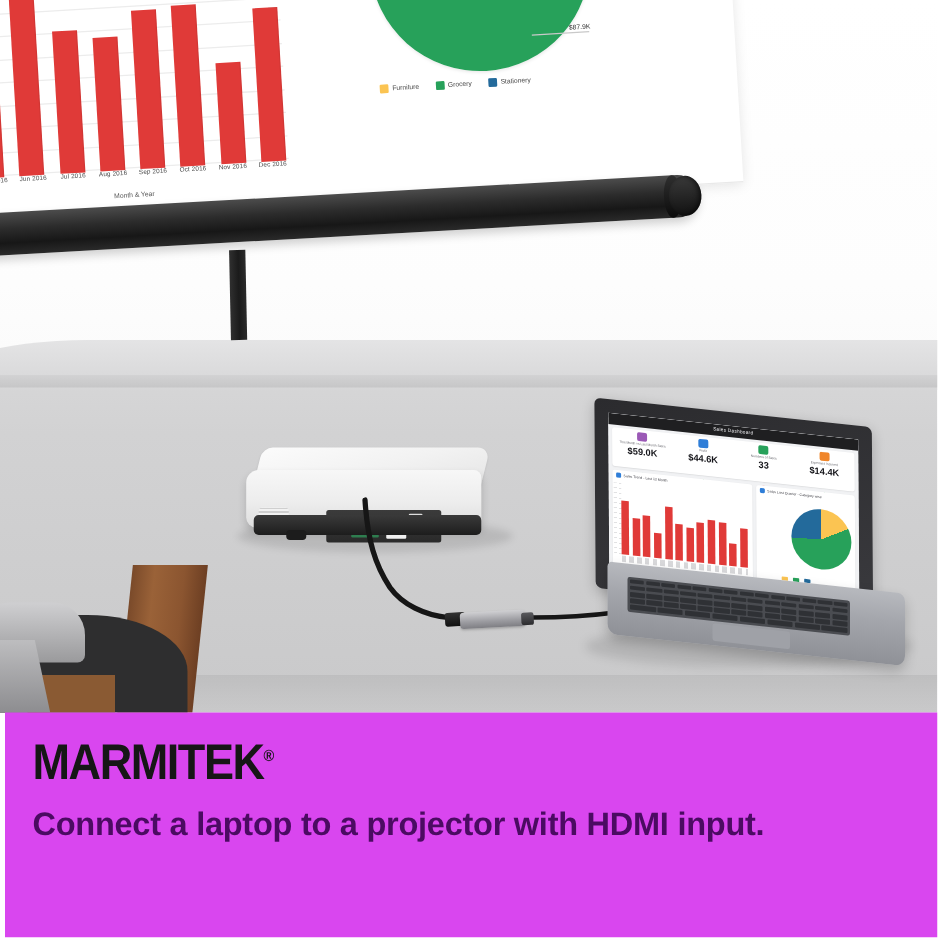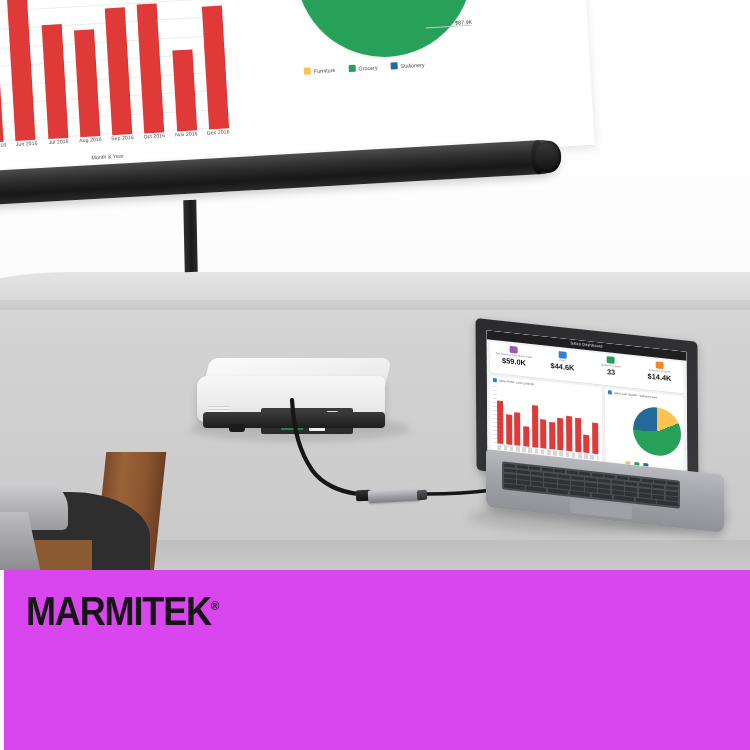--- a/index.html
+++ b/index.html
@@ -409,15 +409,16 @@
           </div>
         </div>
       <div class="lap-track"></div>
     </div>
   </div>
 
   <div id="brand">
     <div class="logo">
       <span>MARMITEK</span><span class="reg">®</span>
     </div>
+    <div class="tagline">Connect a laptop to a projector with HDMI input.</div>
   </div>
 
 </div>
 
 </body></html>

